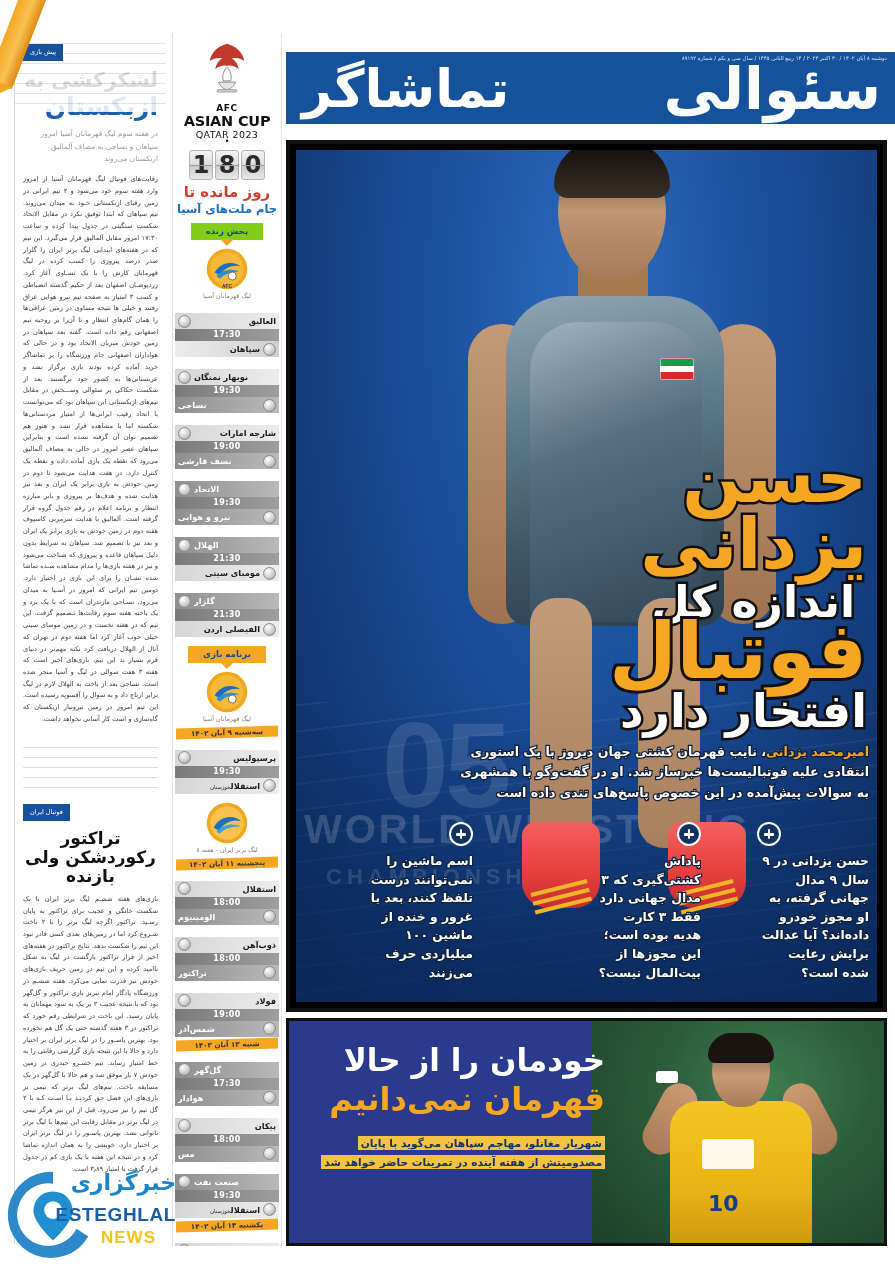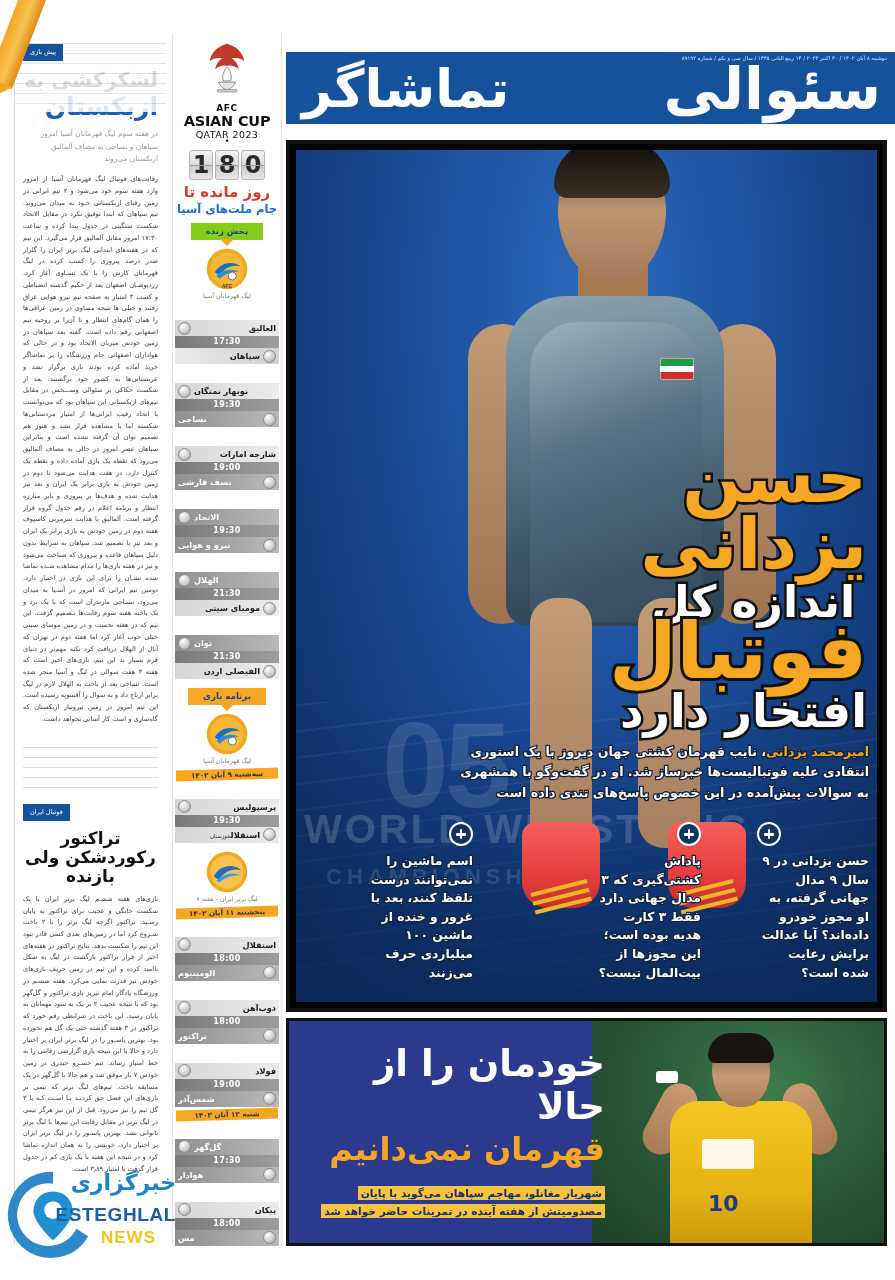--- a/index.html
+++ b/index.html
@@ -122,21 +122,21 @@
 
   .acl-crest { width: 44px; height: 44px; margin: 7px auto 1px; }
   .acl-crest svg { width:100%; height:100%; display:block; }
   .comp-name { font-size:6.4px; text-align:center; color:#7d7d7d; line-height:1.5; }
   .comp-date {
     font-size:7.2px; font-weight:bold; text-align:center; color:#333;
     background:#f5a623; margin: 2px 3px; padding:1px 0;
     transform: skewY(-1.6deg);
   }
 
-  .match { margin: 19px 2px 0; position: relative; }
+  .match { margin: 12px 2px 0; position: relative; }
   .team-row {
     display:flex; align-items:center; gap:3px;
     height: 16px; padding: 0 3px;
     background: linear-gradient(to left, #ececec 0%, #d6d6d6 100%);
   }
   .team-row.dark {
     background: linear-gradient(to left, #b9b9b9 0%, #8f8f8f 100%);
   }
   .team-row.alt { background: linear-gradient(to right, #ececec 0%, #d0d0d0 100%); }
   .team-row .tname {
@@ -354,21 +354,21 @@
   .bp-band { position:absolute; left: 0px; top: 44px; width: 22px; height: 12px;
              background:#fff; border-radius: 3px; }
   .bp-logo { position:absolute; left: 46px; top: 112px; width: 52px; height: 30px;
              background: rgba(255,255,255,.9); border-radius:3px; }
   .bp-num  { position:absolute; left: 52px; top: 164px; font-size: 22px; font-weight:bold; color:#1b3c86; }
 
   .bs-text {
     position:absolute; left: 0; top: 0; width: 330px; height: 100%;
     padding: 22px 14px 0 16px; text-align: right; direction: rtl;
   }
-  .bs-h1 { font-size: 37px; font-weight: bold; color:#ffffff; line-height:1.16; }
+  .bs-h1 { font-size: 31px; font-weight: bold; color:#ffffff; line-height:1.16; }
   .bs-h2 { font-size: 32px; font-weight: bold; color:#f5a623; line-height:1.16; margin-top:2px;}
   .bs-sub {
     margin-top: 16px; font-size: 10.6px; line-height: 1.75; color:#16306b; font-weight:bold;
   }
   .bs-sub span {
     background:#f5c341; display:inline; padding: 1px 3px;
     box-decoration-break: clone; -webkit-box-decoration-break: clone;
   }
 
   
@@ -518,21 +518,21 @@
           <span class="crest"></span>
         </div>
       <div class="mtime">21:30</div>
       <div class="team-row">
           <span class="crest"></span>
           <span class="tname rgt">مومبای سیتی</span>
         </div>
     </div>
     <div class="match">
       <div class="team-row dark">
-          <span class="tname lft">توان</span>
+          <span class="tname lft">گلزار</span>
           <span class="crest"></span>
         </div>
       <div class="mtime">21:30</div>
       <div class="team-row">
           <span class="crest"></span>
           <span class="tname rgt">الفیصلی اردن</span>
         </div>
     </div>
 
     <div class="sched-head">برنامه بازی</div>

